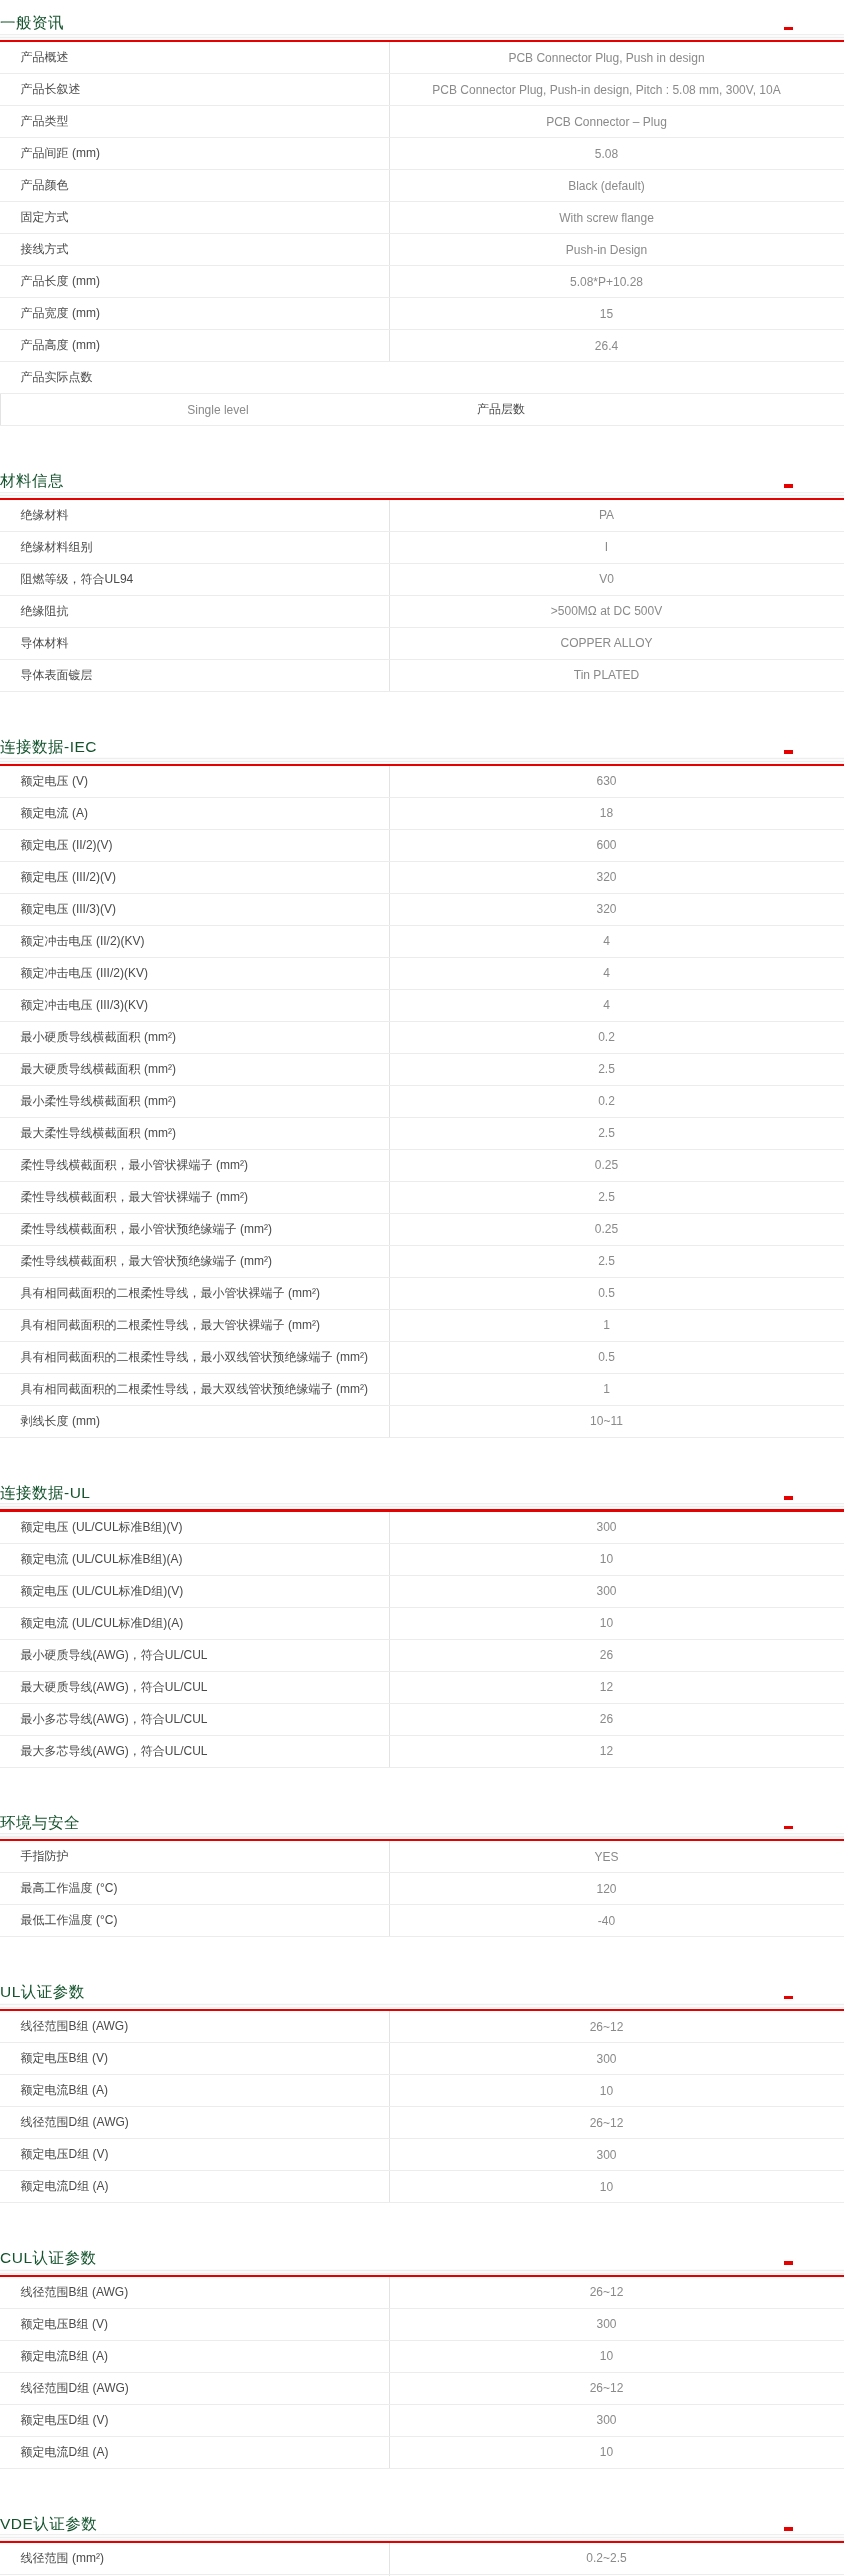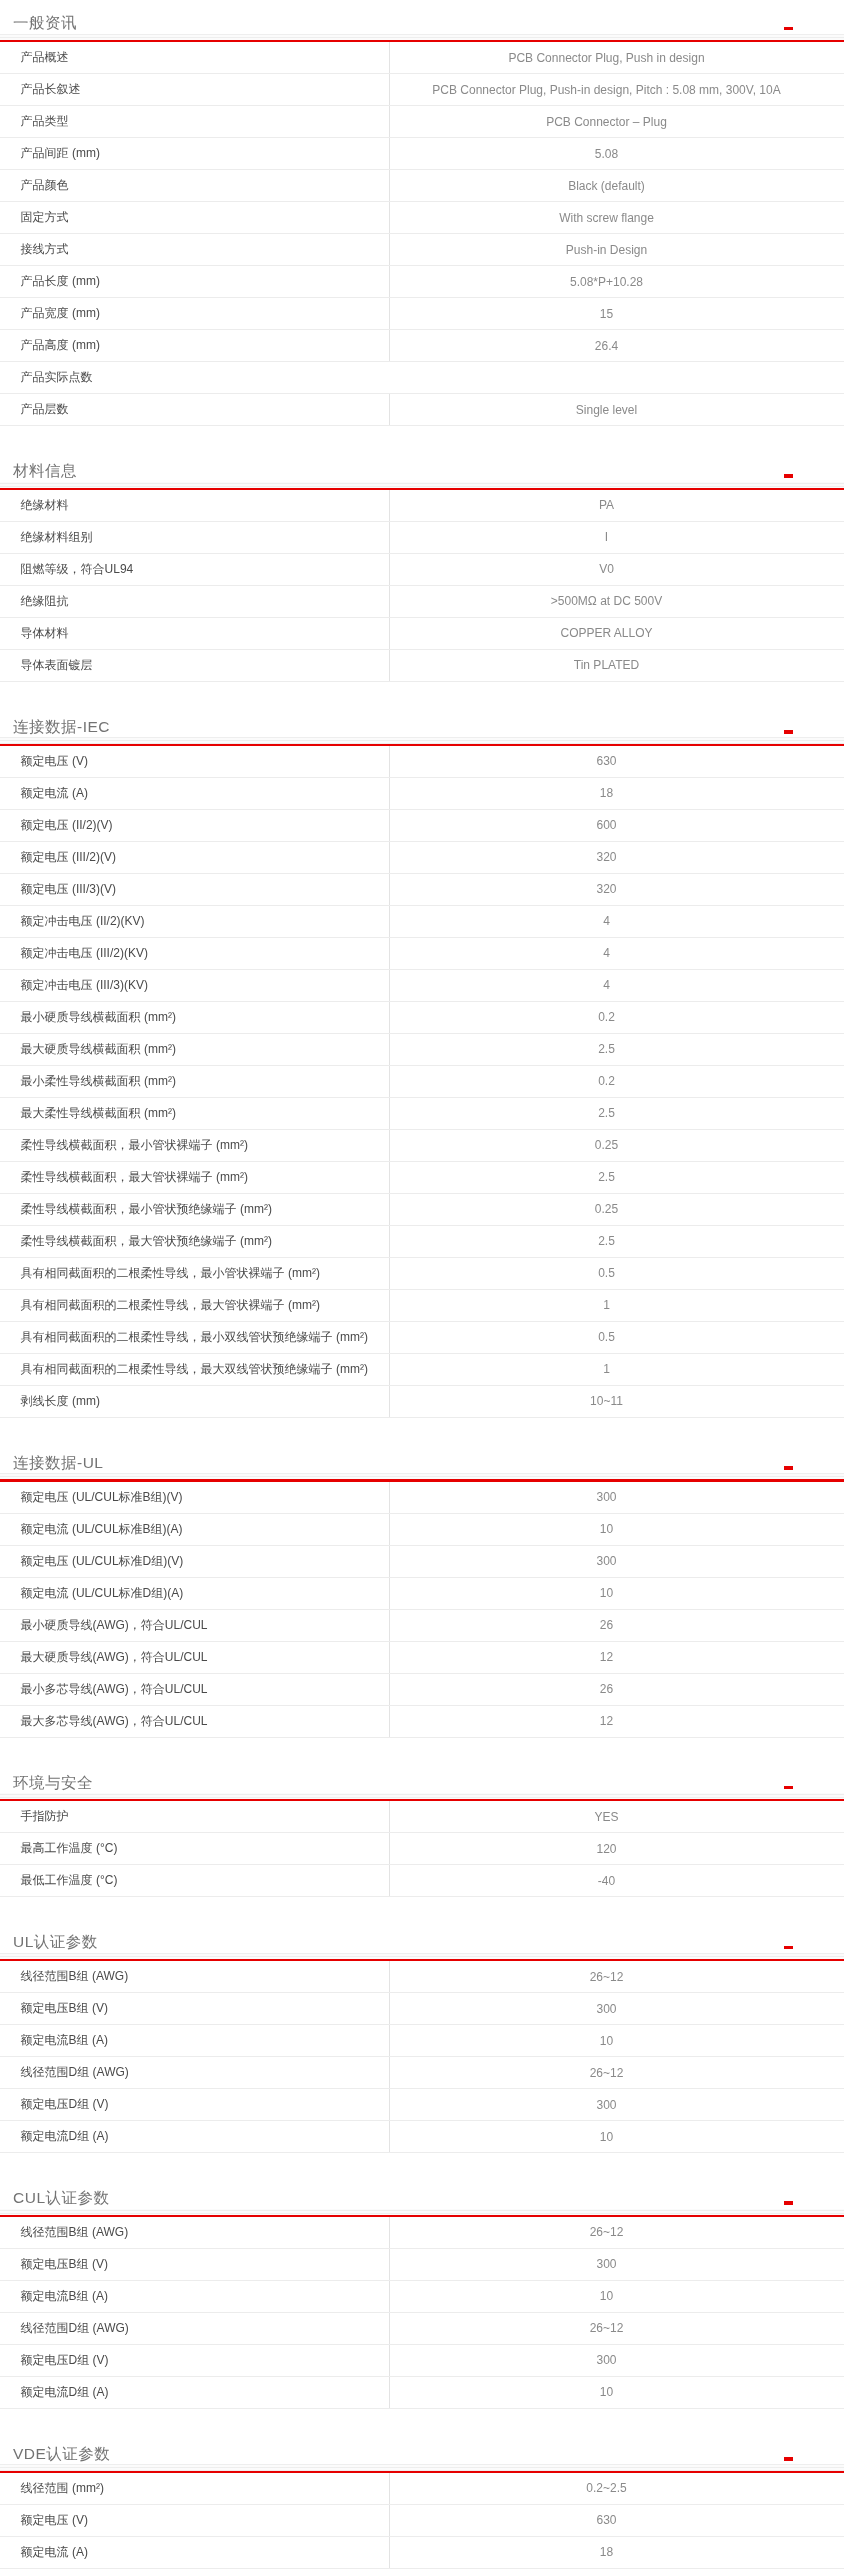--- a/index.html
+++ b/index.html
@@ -5,28 +5,27 @@
   html,body{margin:0;padding:0;}
   body{
     width:845px;
     background:#ffffff;
     font-family:"Liberation Sans", sans-serif;
     -webkit-font-smoothing:antialiased;
   }
   .page{width:845px;position:relative;overflow:hidden;}
 
   
-  .spec-section{margin-top:36px;}
+  .spec-section{margin-top:46px;}
   .spec-section:first-child{margin-top:14.4px;}
   .sec-title{
     font-size:15.5px;
     font-weight:400;
-    color:#737373;
+    color:#14532d;
     margin:0;
-    padding-left:13px;
     line-height:18.5px;
     letter-spacing:0.5px;
   }
   .sec-bar{position:relative;margin-top:1px;}
   .stripes{
     height:6.2px;
     background:repeating-linear-gradient(180deg,#eeeeee 0px,#eeeeee 0.5px,#fbfbfb 0.5px,#fbfbfb 1.5px);
   }
   .redline{height:2.1px;background:#e60000;}
   .minus{
@@ -116,22 +115,22 @@
             <div class="cell value">15</div>
           </div>
           <div class="row">
             <div class="cell label">产品高度 (mm)</div>
             <div class="cell value">26.4</div>
           </div>
           <div class="row">
             <div class="cell label">产品实际点数</div>
           </div>
           <div class="row">
+            <div class="cell value">Single level</div>
             <div class="cell label">产品层数</div>
-            <div class="cell value">Single level</div>
           </div>
         </div>
       </section>
       <section class="spec-section">
         <h2 class="sec-title">材料信息</h2>
         <div class="sec-bar">
           <span class="minus"></span>
           <div class="stripes"></div>
           <div class="redline"></div>
         </div>

